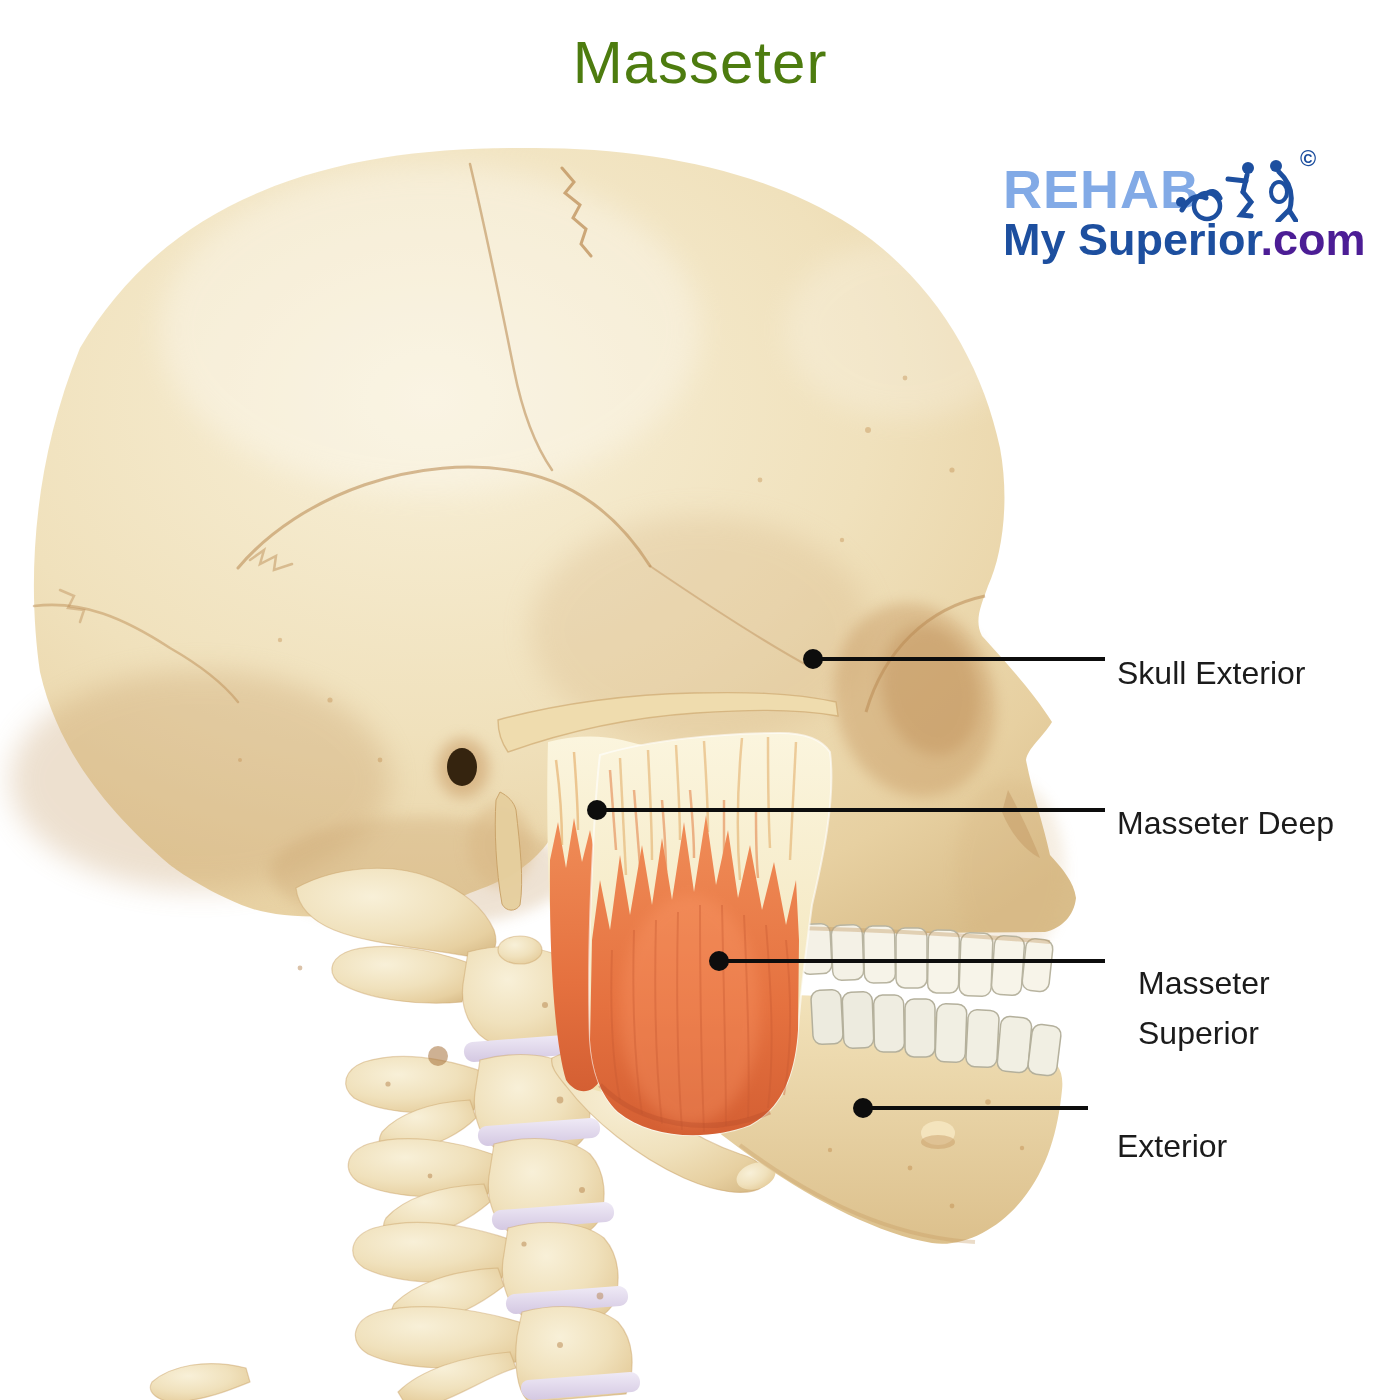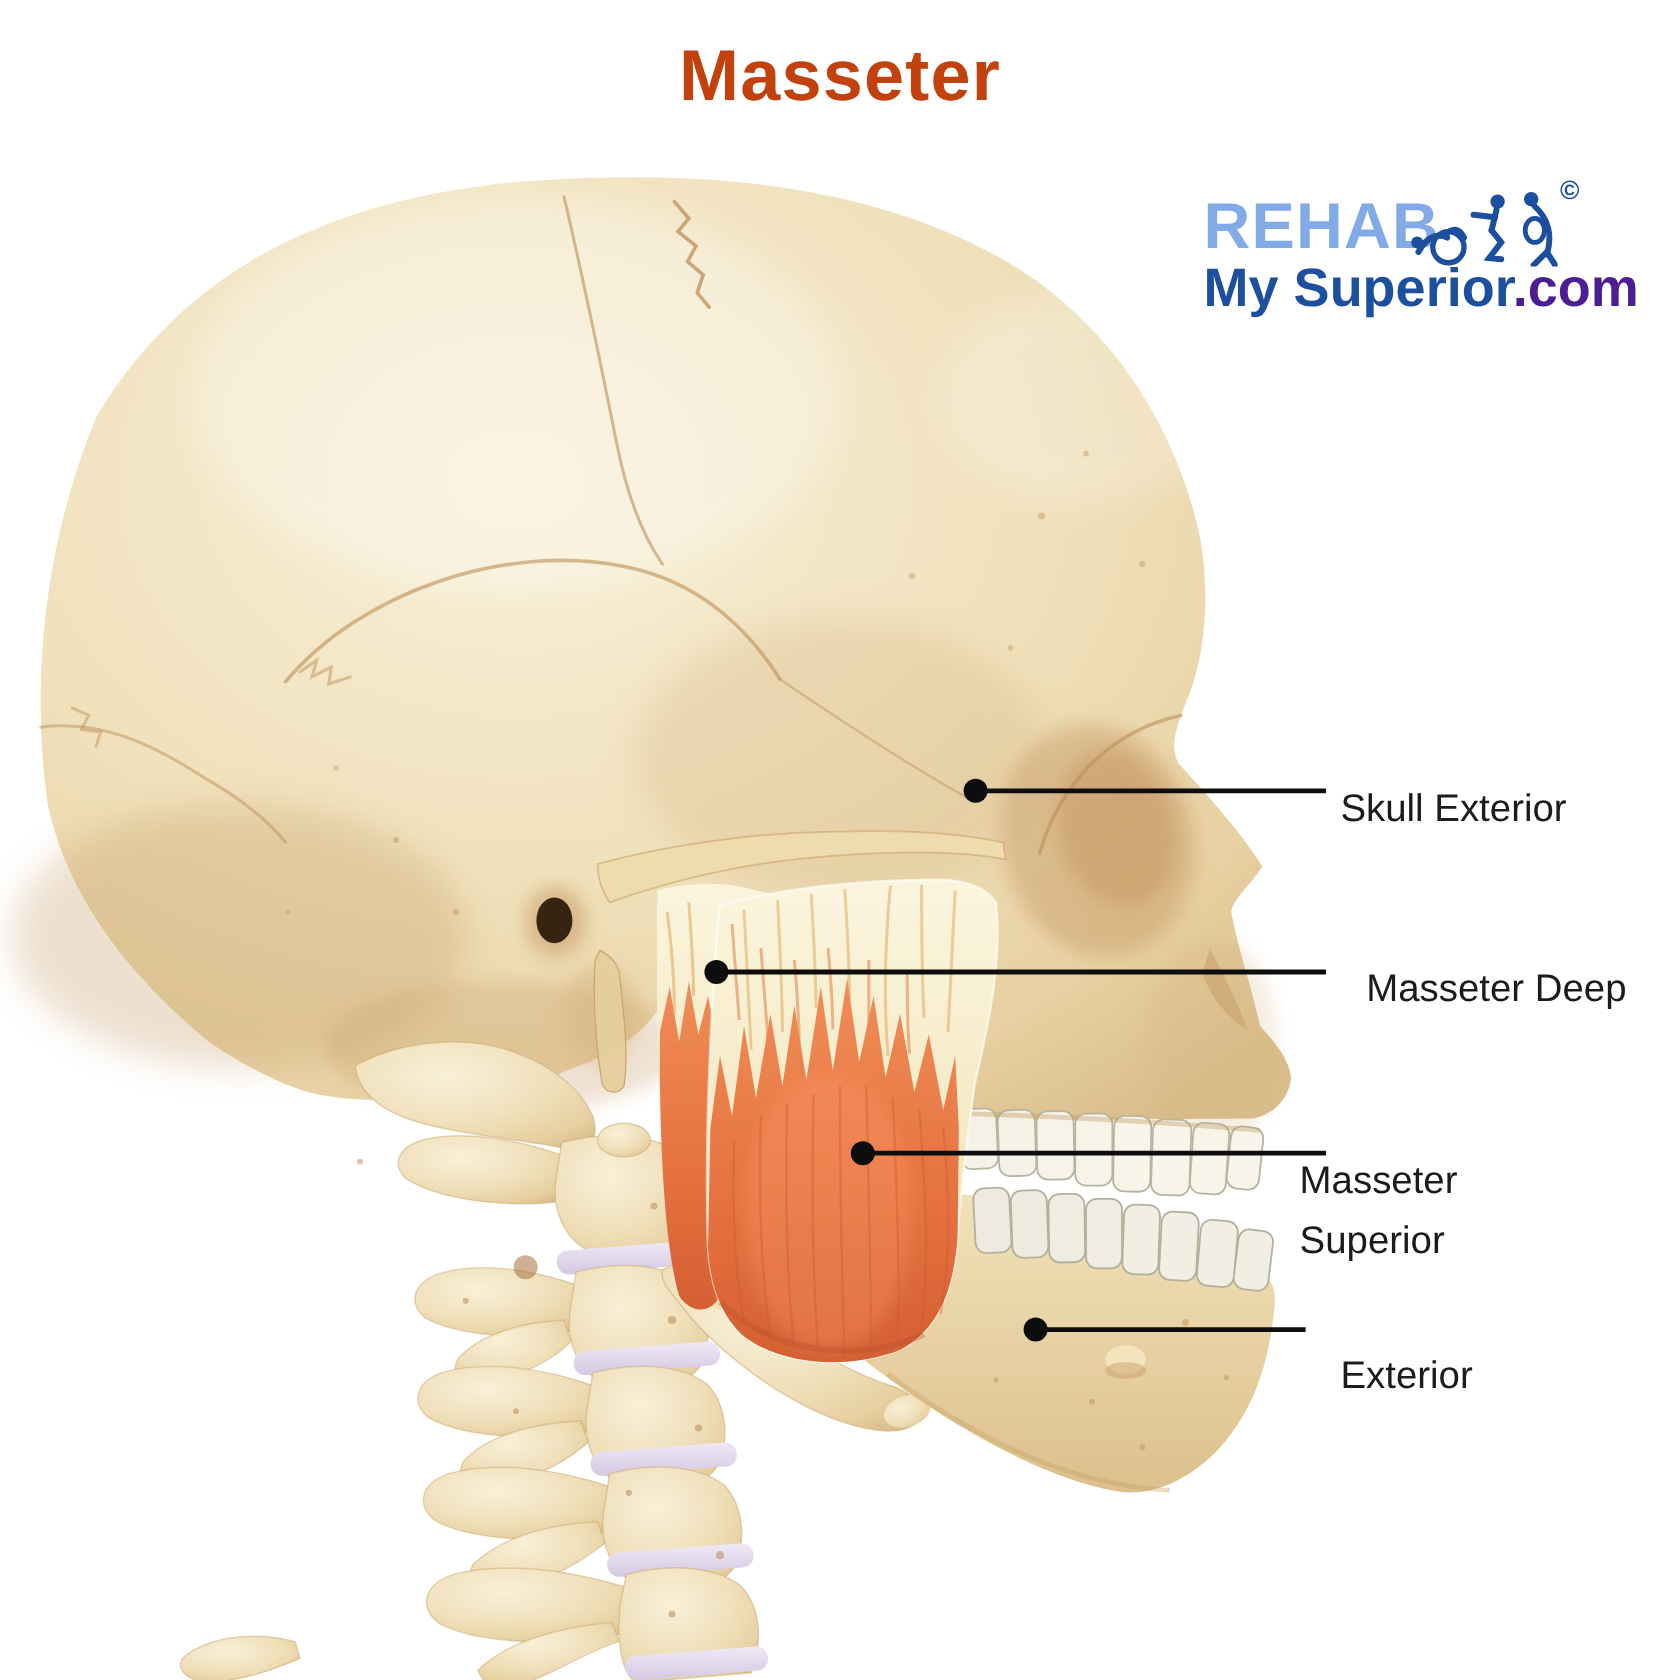--- a/index.html
+++ b/index.html
@@ -1,25 +1,25 @@
 <!DOCTYPE html>
 <html><head>
 <meta charset="utf-8">
 <style>
   html,body{margin:0;padding:0;background:#ffffff;}
   #canvas{position:relative;width:1400px;height:1400px;background:#ffffff;overflow:hidden;
           font-family:"Liberation Sans", sans-serif;}
   #anatomy-svg{position:absolute;left:0;top:0;}
   .page-title{position:absolute;left:0;top:28px;width:1400px;text-align:center;
-              font-size:60px;color:#c2410c;font-weight:700;letter-spacing:1px;}
+              font-size:60px;color:#4d7c0f;font-weight:400;letter-spacing:1px;}
   .callout-label{position:absolute;width:260px;font-size:32px;line-height:50px;
                  color:#1b1b1b;font-weight:400;margin-top:38px;}
   .lbl-skull{left:1117px;top:610px;}
-  .lbl-deep{left:1117px;top:760px;text-align:center;}
-  .lbl-sup{left:1083px;top:920px;}
+  .lbl-deep{left:1117px;top:760px;}
+  .lbl-sup{left:1138px;top:920px;}
   .lbl-mand{left:1117px;top:1083px;}
   .logo{position:absolute;left:1000px;top:150px;width:330px;height:115px;text-decoration:underline;}
   .logo-top{position:absolute;left:3px;top:8px;font-size:54px;font-weight:600;
             color:#82aae6;letter-spacing:1px;}
   .logo-icons{position:absolute;left:176px;top:8px;}
   .logo-copy{position:absolute;left:300px;top:-4px;font-size:22px;color:#1d4f9f;font-weight:600;}
   .logo-bottom{position:absolute;left:3px;top:64px;font-size:45px;font-weight:600;white-space:nowrap;}
   .logo-bottom .dark{color:#1d4f9f;}
   .logo-bottom .light{color:#4c1d95;}
 </style>

